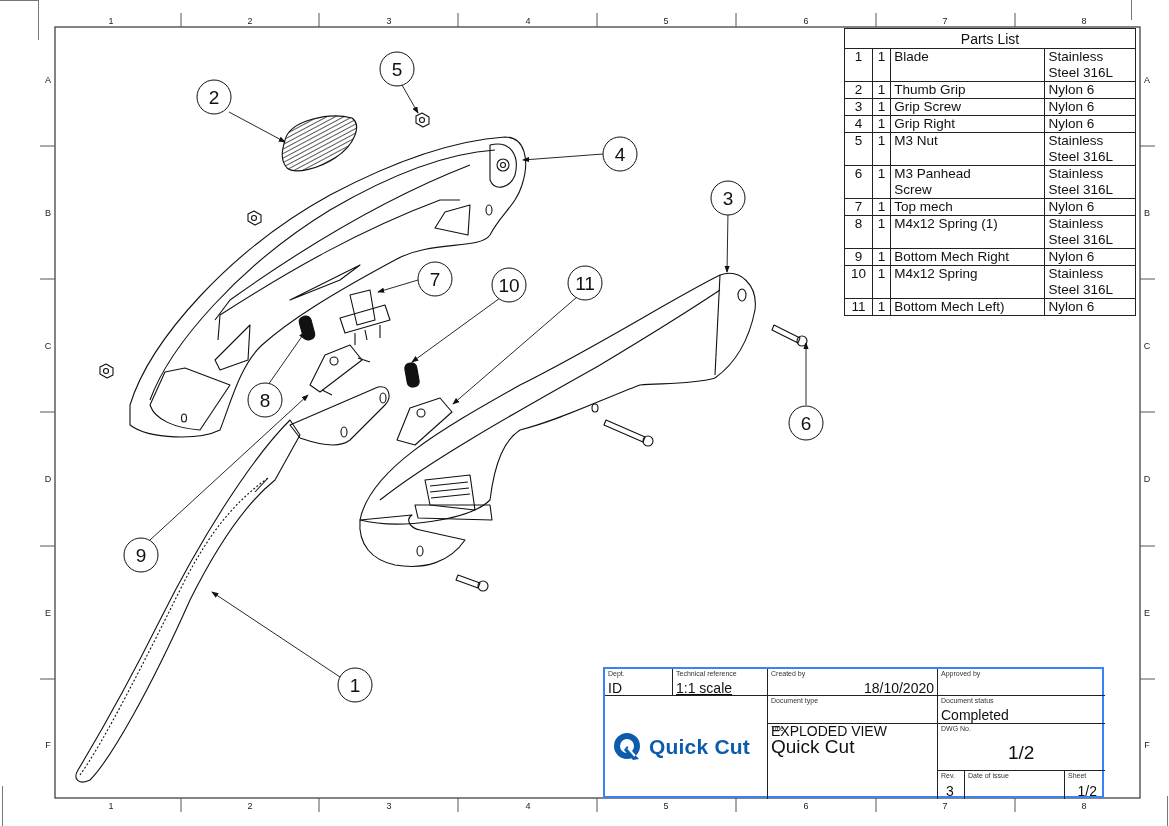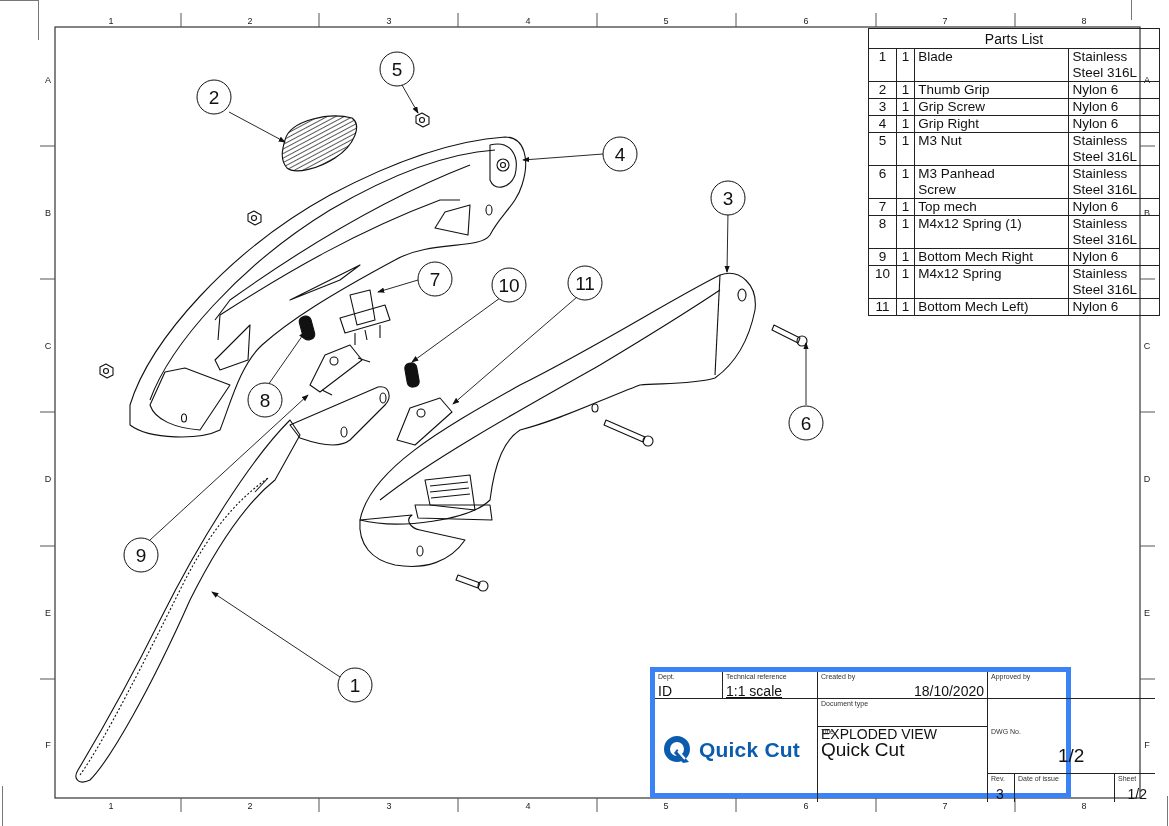--- a/index.html
+++ b/index.html
@@ -1,27 +1,27 @@
 <!DOCTYPE html>
 <html><head>
 <meta charset="utf-8">
 <style>
   html, body { margin:0; padding:0; background:#ffffff; }
   body { width:1169px; height:826px; position:relative; overflow:hidden; font-family:"Liberation Sans", sans-serif; color:#111; }
   .abs { position:absolute; }
   .zone-label { position:absolute; font-size:9px; color:#222; width:20px; text-align:center; }
   .corner { position:absolute; border-color:#777; border-style:solid; border-width:0; }
   
-  #parts { position:absolute; left:868px; top:28px; width:292px; border-collapse:collapse; font-size:13.5px; }
+  #parts { position:absolute; left:844px; top:28px; width:292px; border-collapse:collapse; font-size:13.5px; }
   #parts td, #parts th { border:1px solid #222; padding:0 3px; vertical-align:top; line-height:16px; font-weight:normal; }
   #parts .title-cell { text-align:center; font-size:14px; padding:2px 0 1px; }
   #parts th { text-align:center; padding:3px 2px 2px; }
   #parts td.c { text-align:center; }
   
-  #tb { position:absolute; left:650px; top:667px; width:421px; height:131px; border:5px solid #3b82f6; box-sizing:border-box; }
+  #tb { position:absolute; left:603px; top:667px; width:501px; height:131px; border:2px solid #3b82f6; box-sizing:border-box; }
   .tb-cell { position:absolute; box-sizing:border-box; border-right:1px solid #222; border-bottom:1px solid #222; }
   .tb-lbl { position:absolute; left:3px; top:1px; font-size:7px; color:#333; }
   .tb-val { position:absolute; font-size:14px; color:#111; white-space:nowrap; }
   .balloon-text { font-family:"Liberation Sans", sans-serif; font-size:19px; fill:#111; }
   svg text { font-family:"Liberation Sans", sans-serif; }
 </style>
 </head>
 <body>
 
 <div class="corner" style="left:0;top:0;width:38px;height:40px;border-right-width:1px;border-bottom-width:0;border-top-width:0;"></div>
@@ -446,20 +446,24 @@
         <path d="M14,14 L26,27 L20,28 L11,18 Z" fill="#0b5cad"></path>
         <path d="M15,16 L22,24" stroke="#fff" stroke-width="2"></path>
       </svg>
       <span style="font-weight:bold;font-size:21px;color:#0b5cad;letter-spacing:0.2px;">Quick Cut</span>
     </div>
   </div>
   <div class="tb-cell" style="left:163px;top:27px;width:170px;height:28px;">
     <span class="tb-lbl">Document type</span>
     <span class="tb-val" style="left:3px;top:11px;margin-top:16px;">EXPLODED VIEW</span>
   </div>
+  <div class="tb-cell" style="left:333px;top:27px;width:167px;height:28px;border-right:none;">
+    <span class="tb-lbl">Document status</span>
+    <span class="tb-val" style="left:3px;top:11px;">Completed</span>
+  </div>
   <div class="tb-cell" style="left:163px;top:55px;width:170px;height:75px;border-bottom:none;">
     <span class="tb-lbl">Title</span>
     <span class="tb-val" style="left:3px;top:12px;font-size:19px;">Quick Cut</span>
   </div>
   <div class="tb-cell" style="left:333px;top:55px;width:167px;height:47px;border-right:none;">
     <span class="tb-lbl">DWG No.</span>
     <span class="tb-val" style="left:70px;top:18px;font-size:19px;">1/2</span>
   </div>
   <div class="tb-cell" style="left:333px;top:102px;width:27px;height:28px;border-bottom:none;">
     <span class="tb-lbl">Rev.</span>

